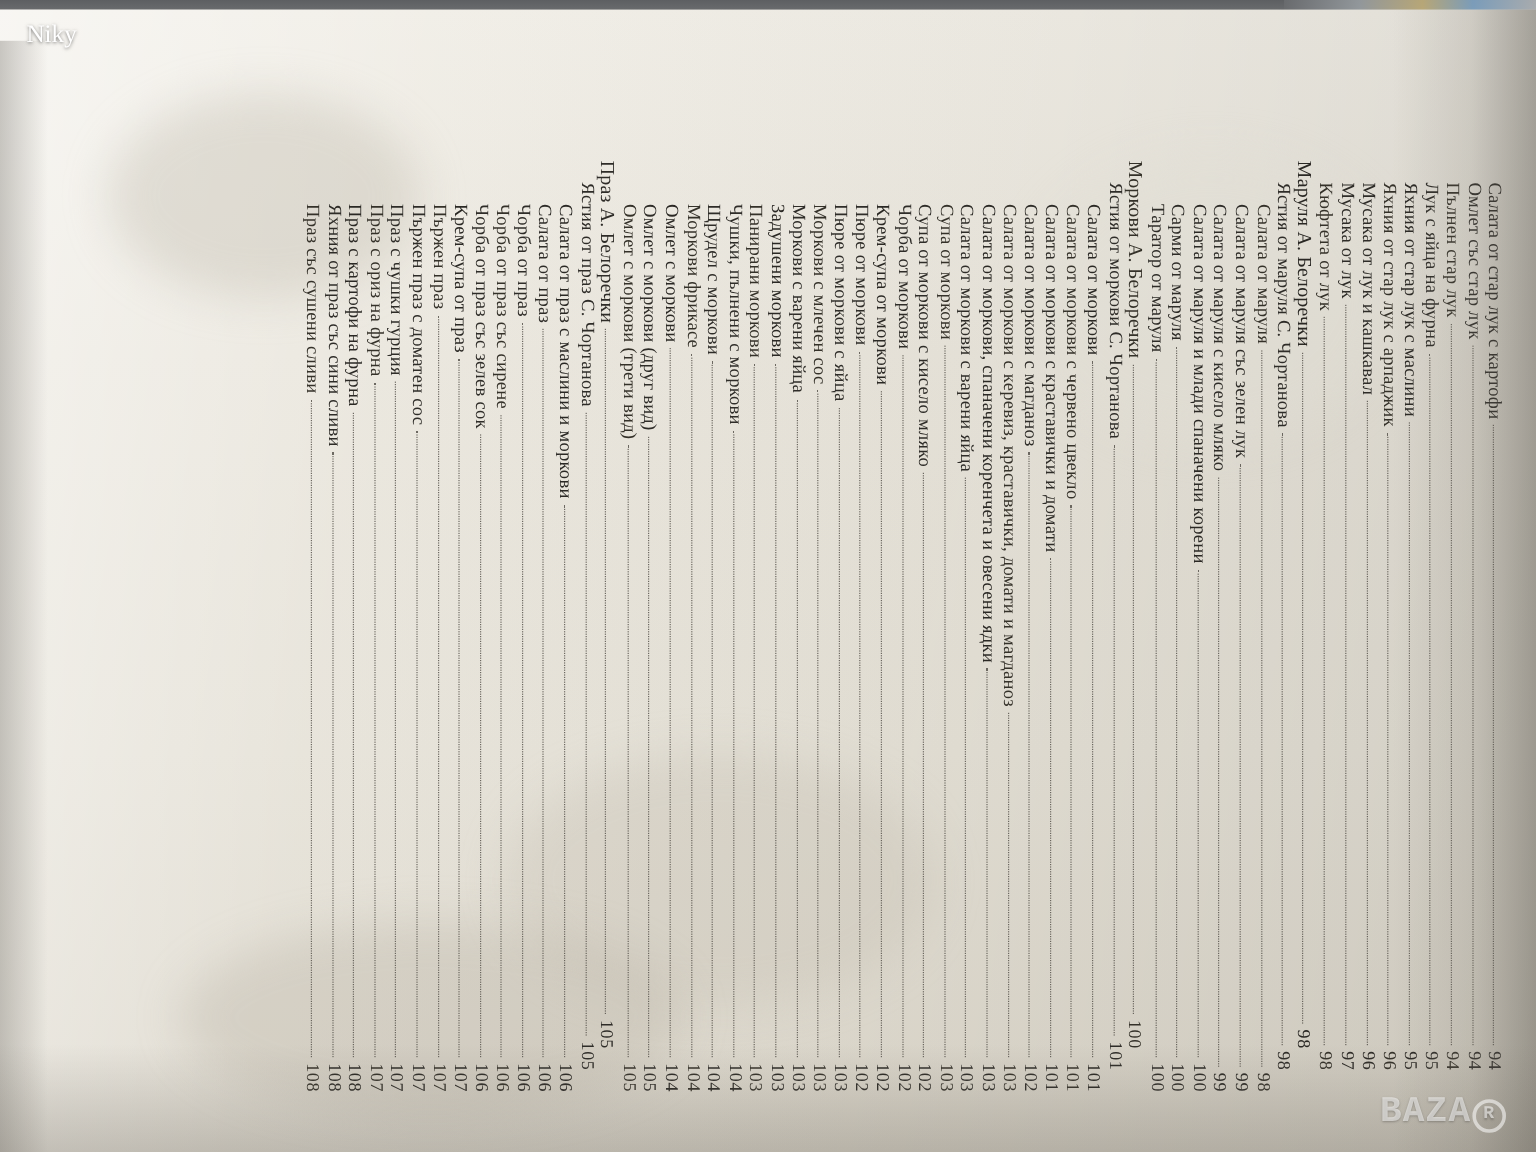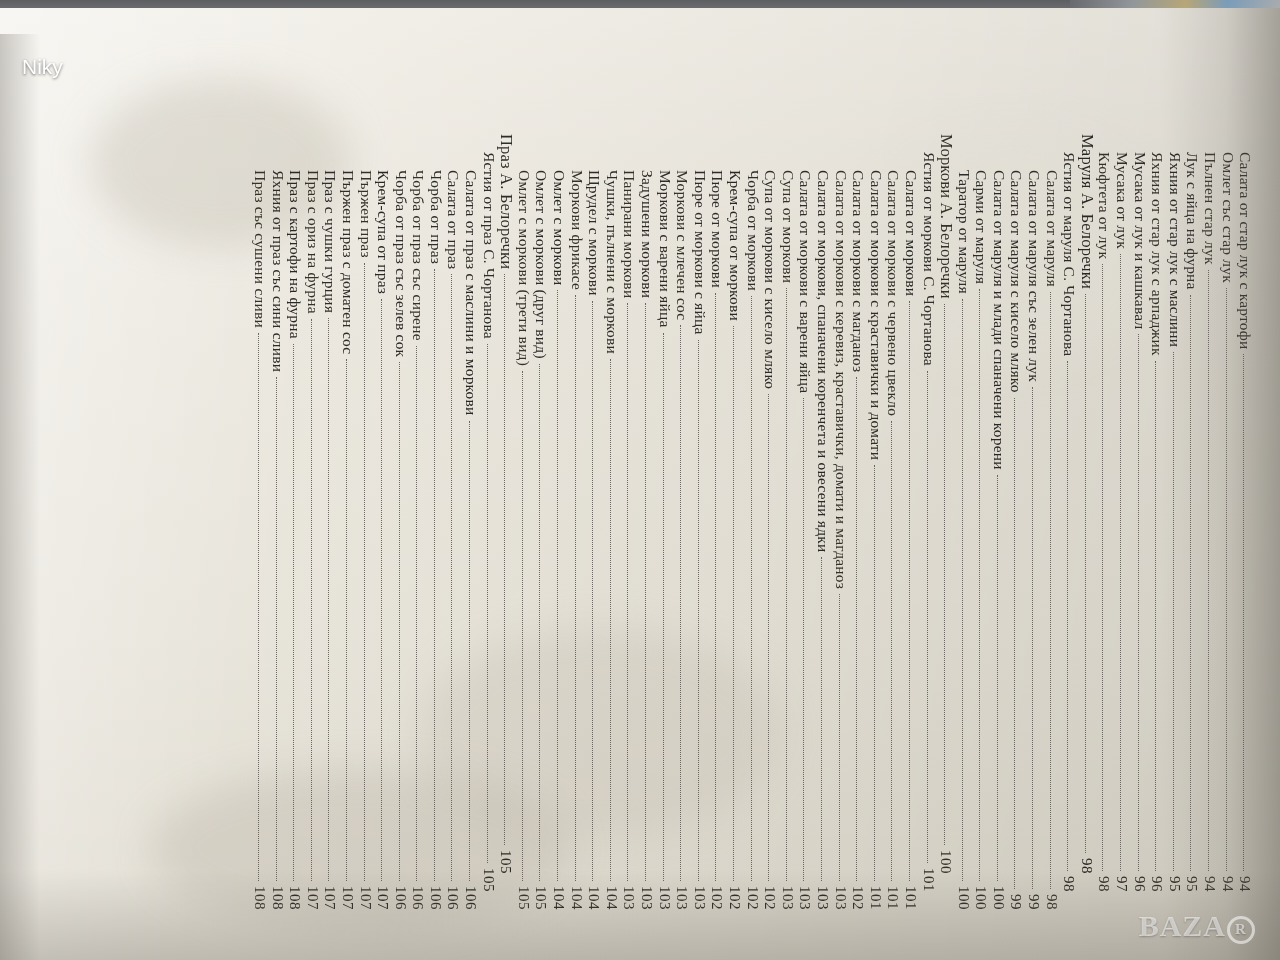--- a/index.html
+++ b/index.html
@@ -74,21 +74,21 @@
     left: 0; top: 26px;
     width: 40px; height: 934px;
     background: linear-gradient(90deg, rgba(90,86,78,0.30) 0%, rgba(90,86,78,0.0) 100%);
     pointer-events: none;
   }
 
   
   .watermark {
     position: absolute;
     right: 24px; bottom: 16px;
-    font-family: Liberation Serif, serif;
+    font-family: Liberation Mono, monospace;
     font-weight: bold;
     font-size: 30px;
     letter-spacing: 1px;
     color: rgba(255,255,255,0.55);
     text-shadow: 0 1px 2px rgba(0,0,0,0.25);
     user-select: none;
   }
   .watermark .r-mark {
     display: inline-block;
     border: 3px solid rgba(255,255,255,0.55);
@@ -98,26 +98,25 @@
     text-align: center;
     font-size: 15px;
     vertical-align: 2px;
     margin: 0 1px;
   }
 
   
   .username {
     position: absolute;
     left: 22px; top: 16px;
-    font-family: Liberation Sans, sans-serif;
+    font-family: Liberation Serif, serif;
     font-size: 21px;
     color: #ffffff;
     text-shadow: 0 1px 3px rgba(0,0,0,0.55);
     z-index: 30;
-    margin-top: 39px;
   }
 
   
   .toc-wrap {
     position: absolute;
     left: 0; top: 0;
     width: 1280px; height: 960px;
   }
 
   

